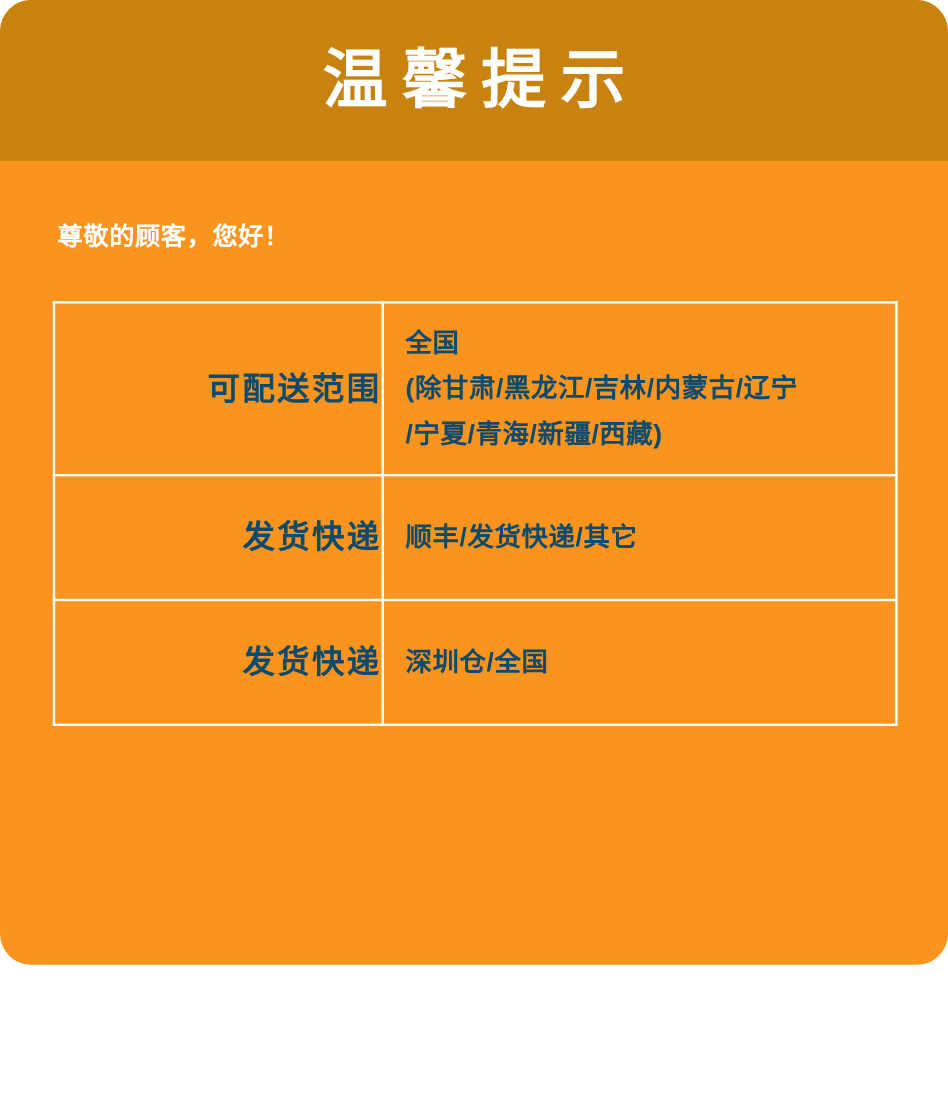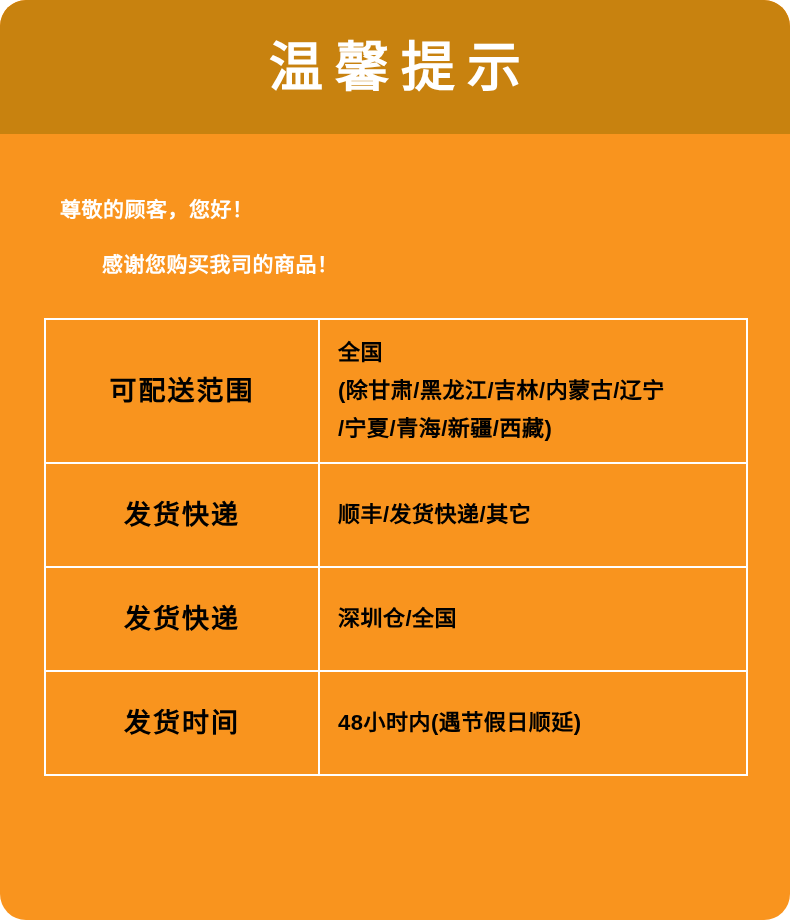--- a/index.html
+++ b/index.html
@@ -9,21 +9,21 @@
   body {
     width: 790px;
     height: 920px;
     background: #ffffff;
     font-family: "Liberation Sans", sans-serif;
   }
 
   .notice-card {
     position: relative;
     width: 790px;
-    height: 920px;
+    height: 804px;
     box-sizing: border-box;
     background: #f9941e;
     border-radius: 26px;
     overflow: hidden;
   }
 
   .notice-header {
     height: 134px;
     background: #c8820f;
     border-top-left-radius: 26px;
@@ -44,46 +44,46 @@
   }
 
   .notice-body {
     padding: 40px 42px 0 44px;
   }
 
   .para {
     color: #ffffff;
     font-size: 21px;
     line-height: 39px;
-    margin: 16px;
+    margin: 4px;
     font-weight: bold;
     letter-spacing: 0.5px;
   }
   .para.indent {
     text-indent: 42px;
   }
   .para + .para {
     margin-top: 2px;
   }
 
   .info-table {
     margin: 34px 0 0 0;
     width: 704px;
     border-collapse: collapse;
     table-layout: fixed;
   }
   .info-table td {
     border: 2px solid #ffffff;
-    color: #000000;
+    color: #0c4a6e;
     vertical-align: middle;
     padding: 0;
   }
   .info-table td.label {
     width: 272px;
-    text-align: center;
+    text-align: right;
     font-size: 27px;
     font-weight: bold;
     letter-spacing: 2px;
     line-height: 36px;
   }
   .info-table td.value {
     padding: 8px 14px 8px 18px;
     font-size: 22px;
     line-height: 38px;
     font-weight: bold;
@@ -99,21 +99,20 @@
 
 <div class="notice-card">
 
   <div class="notice-header">
     <div class="notice-title">温馨提示</div>
   </div>
 
   <div class="notice-body">
 
     <p class="para">尊敬的顾客，您好！</p>
-    <p class="para indent">感谢您购买我司的商品！</p>
 
     <table class="info-table">
       <tbody>
         <tr class="row-tall">
           <td class="label">可配送范围</td>
           <td class="value">
             <span class="value-line">全国</span>
             <span class="value-line">(除甘肃/黑龙江/吉林/内蒙古/辽宁</span>
             <span class="value-line">/宁夏/青海/新疆/西藏)</span>
           </td>
@@ -123,23 +122,17 @@
           <td class="value">
             <span class="value-line">顺丰/发货快递/其它</span>
           </td>
         </tr>
         <tr class="row-std">
           <td class="label">发货快递</td>
           <td class="value">
             <span class="value-line">深圳仓/全国</span>
           </td>
         </tr>
-        <tr class="row-std">
-          <td class="label">发货时间</td>
-          <td class="value">
-            <span class="value-line">48小时内(遇节假日顺延)</span>
-          </td>
-        </tr>
       </tbody>
     </table>
 
   </div>
 </div>
 
 </body></html>

